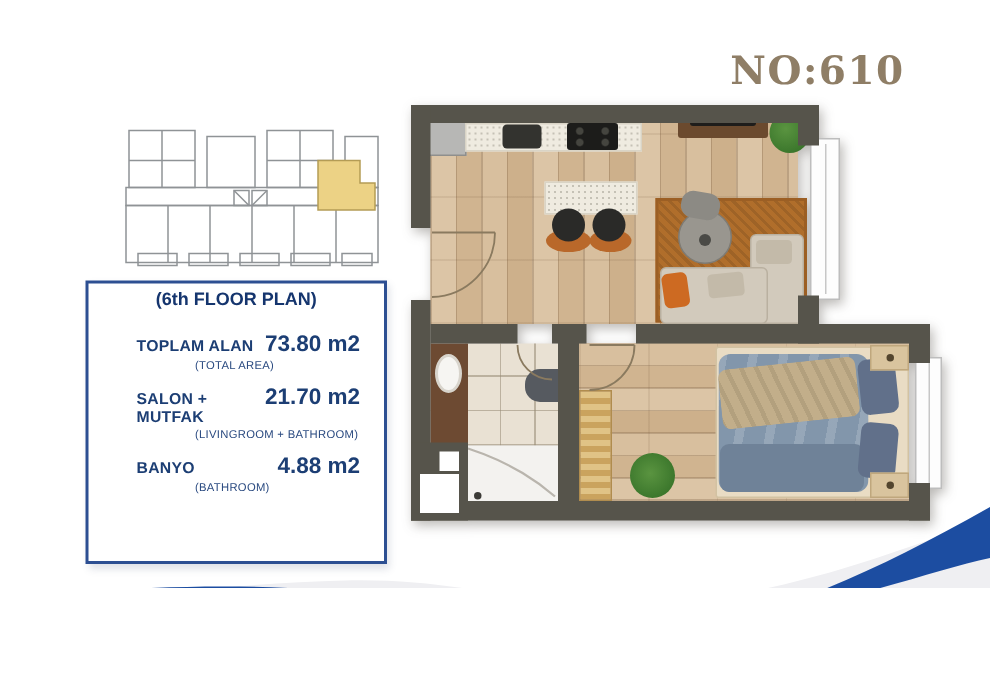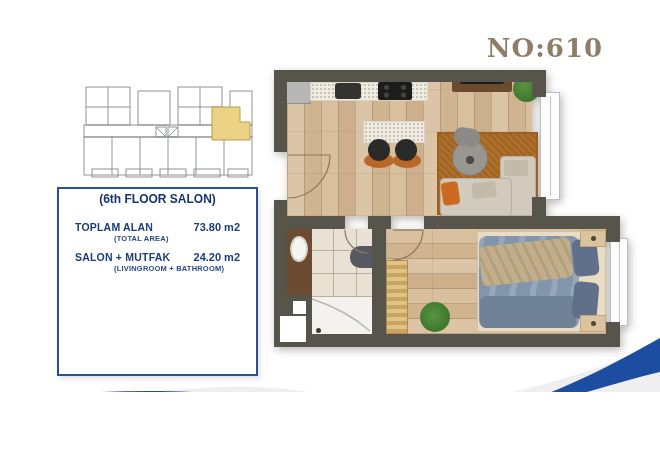--- a/index.html
+++ b/index.html
@@ -15,26 +15,26 @@
     color:#8f7e66;letter-spacing:1px;}
 
   
   .key-plan{position:absolute;left:78px;top:83px;width:180px;height:98px;}
 
   
   .info-panel{position:absolute;left:57px;top:187px;width:201px;height:189px;background:#ffffff;
     border:2px solid #2d4f92;box-sizing:border-box;box-shadow:2px 3px 5px rgba(80,90,120,.18);}
   .info-title{margin-top:20px;text-align:center;font-size:15px;font-weight:bold;color:#15356e;letter-spacing:.3px;}
   .info-subtitle{margin-top:3px;text-align:center;font-size:12px;font-weight:bold;color:#15356e;}
-  .info-rows{margin:15px 16px 0 16px;}
+  .info-rows{margin:15px 16px 0 32px;}
   .info-row{margin-bottom:8px;}
   .info-row-top{display:flex;justify-content:space-between;align-items:baseline;}
   .info-label{font-size:10.5px;font-weight:bold;color:#1c3e74;letter-spacing:.2px;}
-  .info-value{font-size:11px;font-weight:bold;color:#1c3e74;white-space:nowrap;}
-  .info-sublabel{font-size:7.5px;font-weight:bold;color:#2a4a80;margin-top:1px;letter-spacing:.2px;padding-left:39px;}
+  .info-value{font-size:15px;font-weight:bold;color:#1c3e74;white-space:nowrap;}
+  .info-sublabel{font-size:7.5px;font-weight:normal;color:#2a4a80;margin-top:1px;letter-spacing:.2px;padding-left:39px;}
 
   
   #plan{position:absolute;left:274px;top:70px;width:346px;height:277px;
     filter:drop-shadow(2px 3px 4px rgba(60,55,45,.35));}
   #plan *{position:absolute;box-sizing:border-box;}
   .w{background:#56544b;z-index:30;}
   .room{z-index:5;}
   .wood-v{background-color:#d7bd9c;background-image:
     repeating-linear-gradient(0deg, rgba(101,72,45,.10) 0 1px, rgba(0,0,0,0) 1px 42px),
     repeating-linear-gradient(90deg, rgba(101,72,45,.25) 0 1px, rgba(0,0,0,0) 1px 17px),
@@ -84,37 +84,42 @@
       <rect x="150" y="86" width="20" height="8"></rect>
       <rect x="78" y="44" width="10" height="10"></rect>
       <rect x="90" y="44" width="10" height="10"></rect>
       <line x1="78" y1="44" x2="88" y2="54"></line>
       <line x1="90" y1="54" x2="100" y2="44"></line>
     </g>
     <path d="M134,24 h28 v15 h10 v18 h-38 Z" fill="#ecd285" stroke="#b49c55" stroke-width="1"></path>
   </svg>
 
   <div class="info-panel">
-    <div class="info-subtitle">(6th FLOOR SALON)</div>
+    <div class="info-subtitle">(6th FLOOR PLAN)</div>
     <div class="info-rows">
       <div class="info-row">
         <div class="info-row-top">
           <span class="info-label">TOPLAM ALAN</span>
           <span class="info-value">73.80 m2</span>
         </div>
         <div class="info-sublabel">(TOTAL AREA)</div>
       </div>
       <div class="info-row">
         <div class="info-row-top">
           <span class="info-label">SALON + MUTFAK</span>
-          <span class="info-value">24.20 m2</span>
+          <span class="info-value">21.70 m2</span>
         </div>
         <div class="info-sublabel">(LIVINGROOM + BATHROOM)</div>
       </div>
       <div class="info-row">
+        <div class="info-row-top">
+          <span class="info-label">BANYO</span>
+          <span class="info-value">4.88 m2</span>
+        </div>
+        <div class="info-sublabel">(BATHROOM)</div>
       </div>
     </div>
   </div>
 
   <div id="plan">
 
     <div class="room wood-v" style="left:13px;top:12px;width:245px;height:134px;"></div>
     <div class="room wood-h" style="left:112px;top:159px;width:220px;height:105px;"></div>
     <div class="room tile" style="left:13px;top:159px;width:85px;height:68px;"></div>
     <div class="room" style="left:36px;top:227px;width:62px;height:37px;background:#f3f2ef;"></div>

